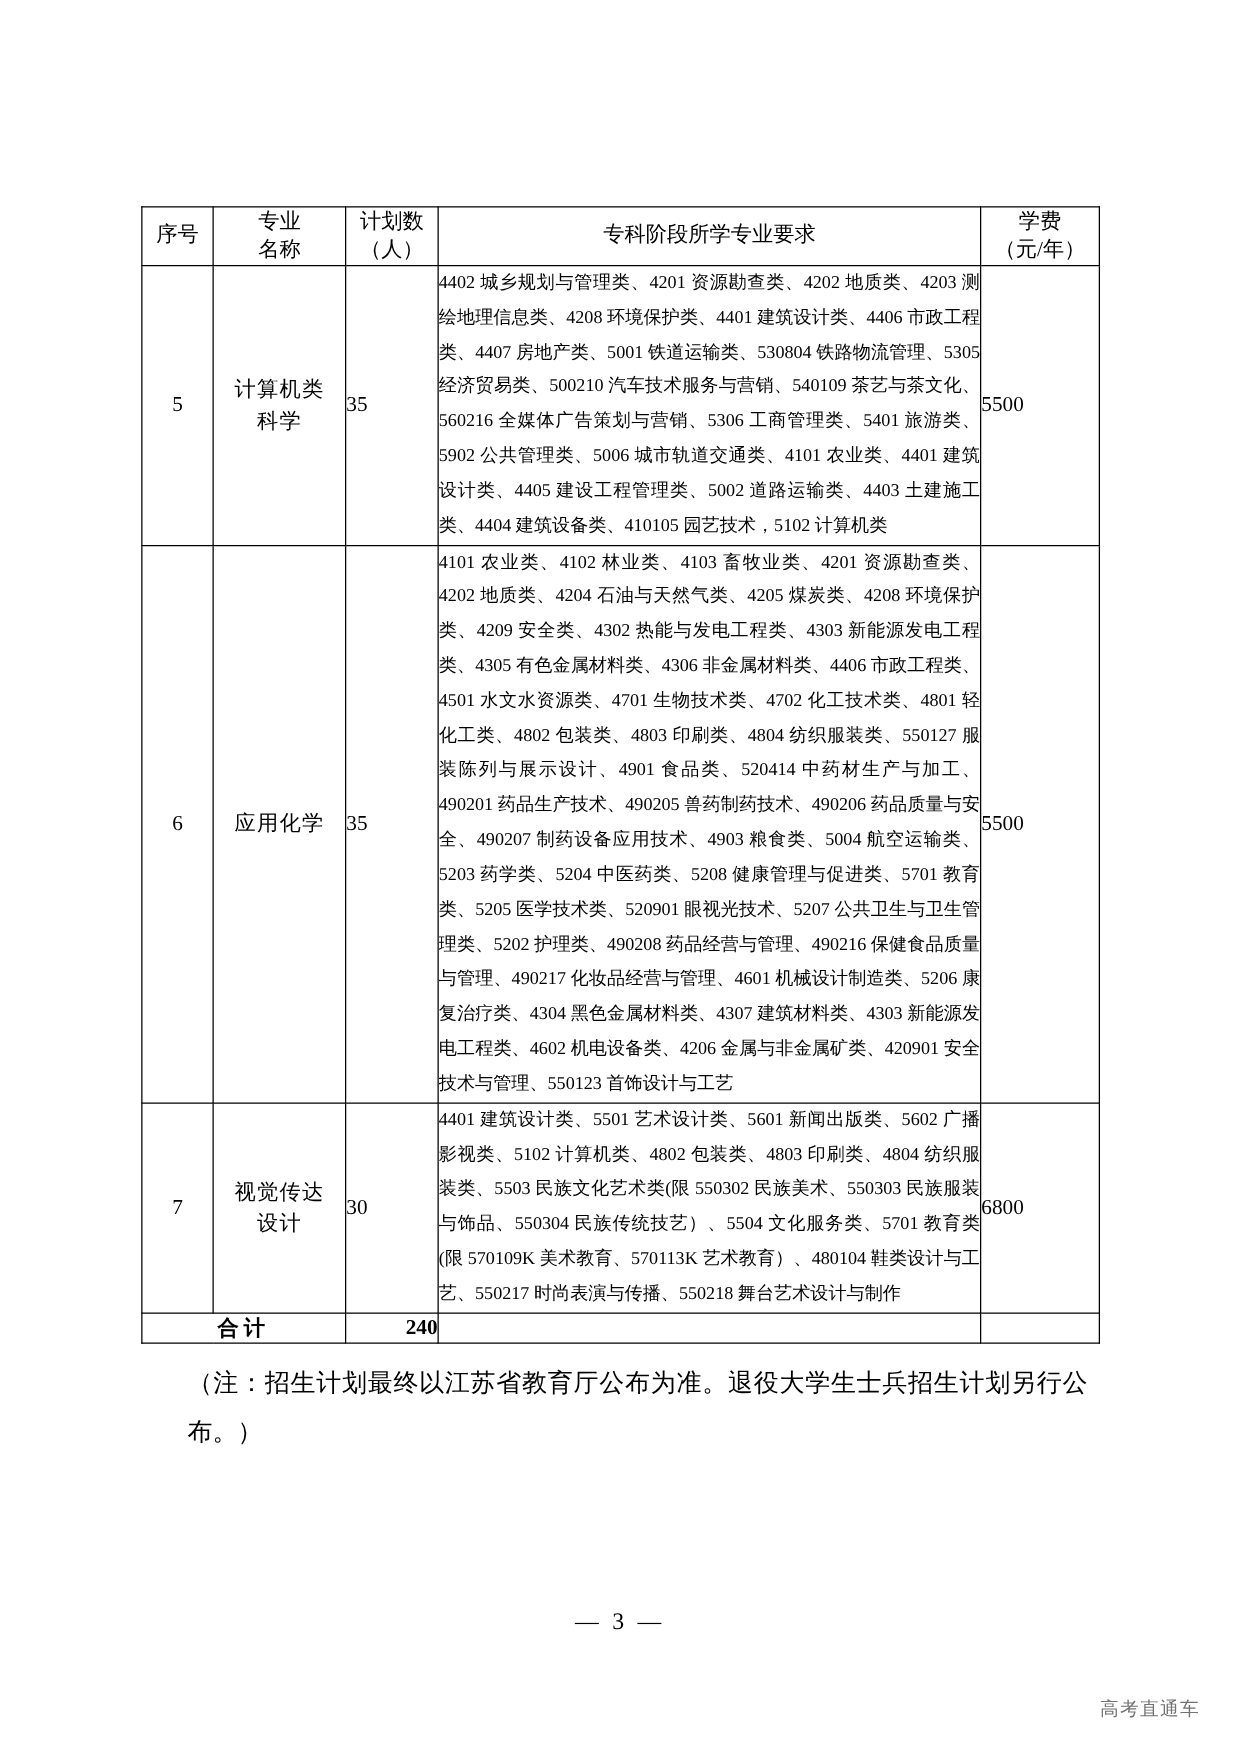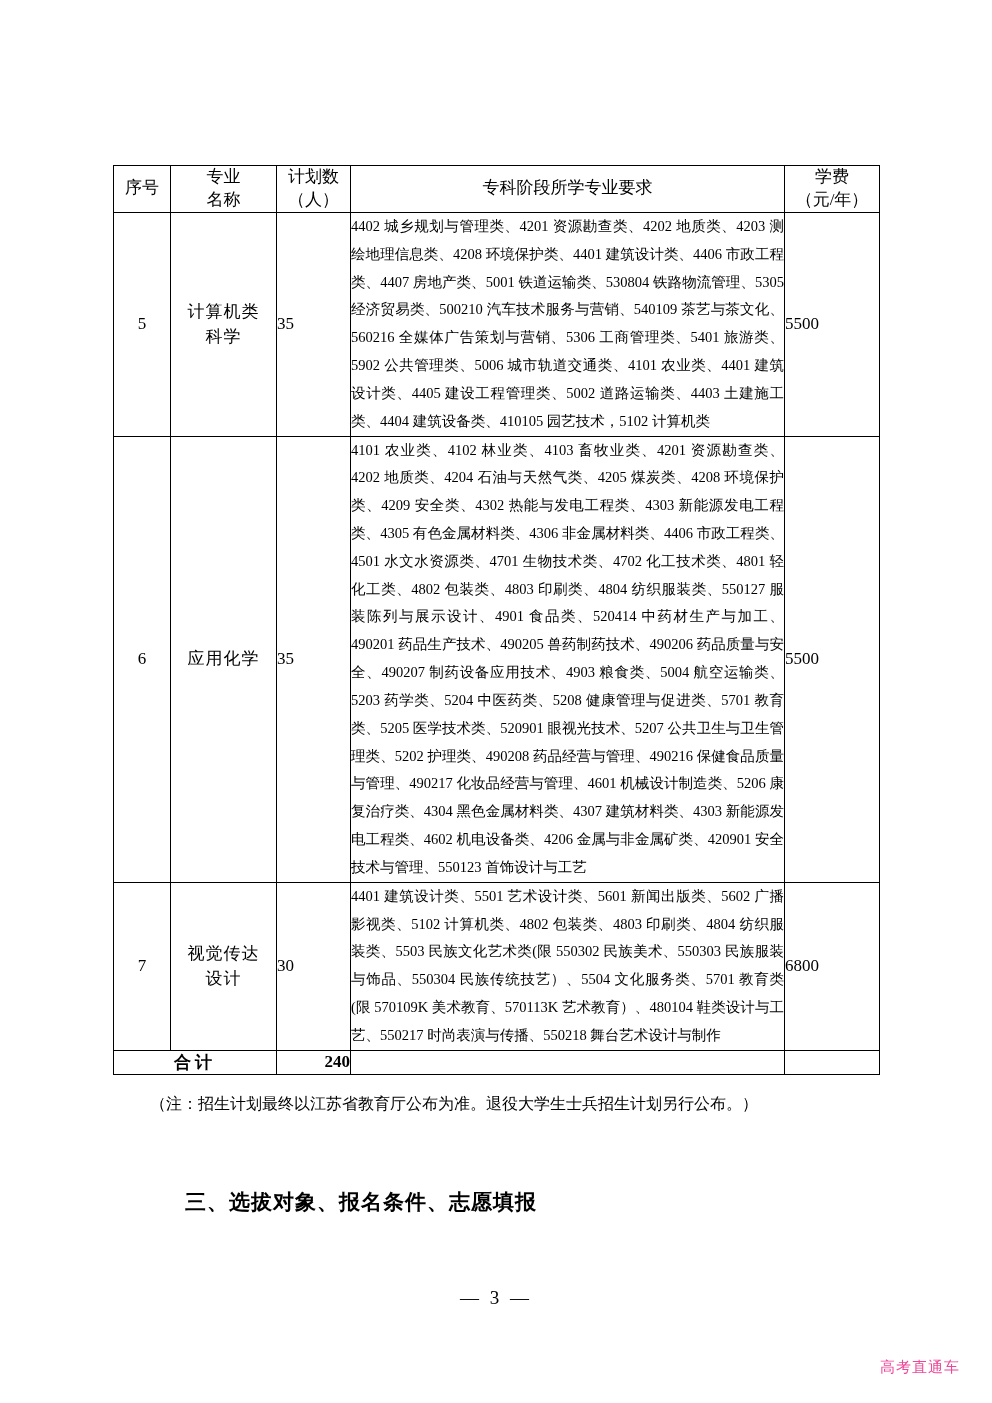--- a/index.html
+++ b/index.html
@@ -86,21 +86,21 @@
     text-align: right;
     font-size: 17px;
     font-weight: bold;
     padding: 5px 2px;
   }
   .note {
     position: absolute;
     left: 150px;
     top: 1088px;
     width: 720px;
-    font-size: 16px;
+    font-size: 20px;
     line-height: 1.95;
     text-align: justify;
   }
   .section-title {
     position: absolute;
     left: 185px;
     top: 1188px;
     font-size: 21px;
     font-weight: bold;
     letter-spacing: 1px;
@@ -112,21 +112,21 @@
     width: 992px;
     text-align: center;
     font-size: 19px;
     letter-spacing: 3px;
   }
   .watermark {
     position: absolute;
     right: 32px;
     top: 1358px;
     font-size: 15px;
-    color: #ec4899;
+    color: #737373;
     font-family: "Liberation Sans", sans-serif;
     letter-spacing: 1px;
   }
 </style>
 </head>
 <body>
 
 <div class="page">
 
   <table class="doc-table">
@@ -189,19 +189,18 @@
         <td class="total-label" colspan="2">合计</td>
         <td class="total-value">240</td>
         <td></td>
         <td></td>
       </tr>
     </tbody>
   </table>
 
   <div class="note">（注：招生计划最终以江苏省教育厅公布为准。退役大学生士兵招生计划另行公布。）</div>
 
-  <div class="section-title">三、选拔对象、报名条件、志愿填报</div>
 
   <div class="page-number">— 3 —</div>
 
   <div class="watermark">高考直通车</div>
 
 </div>
 
 </body></html>

